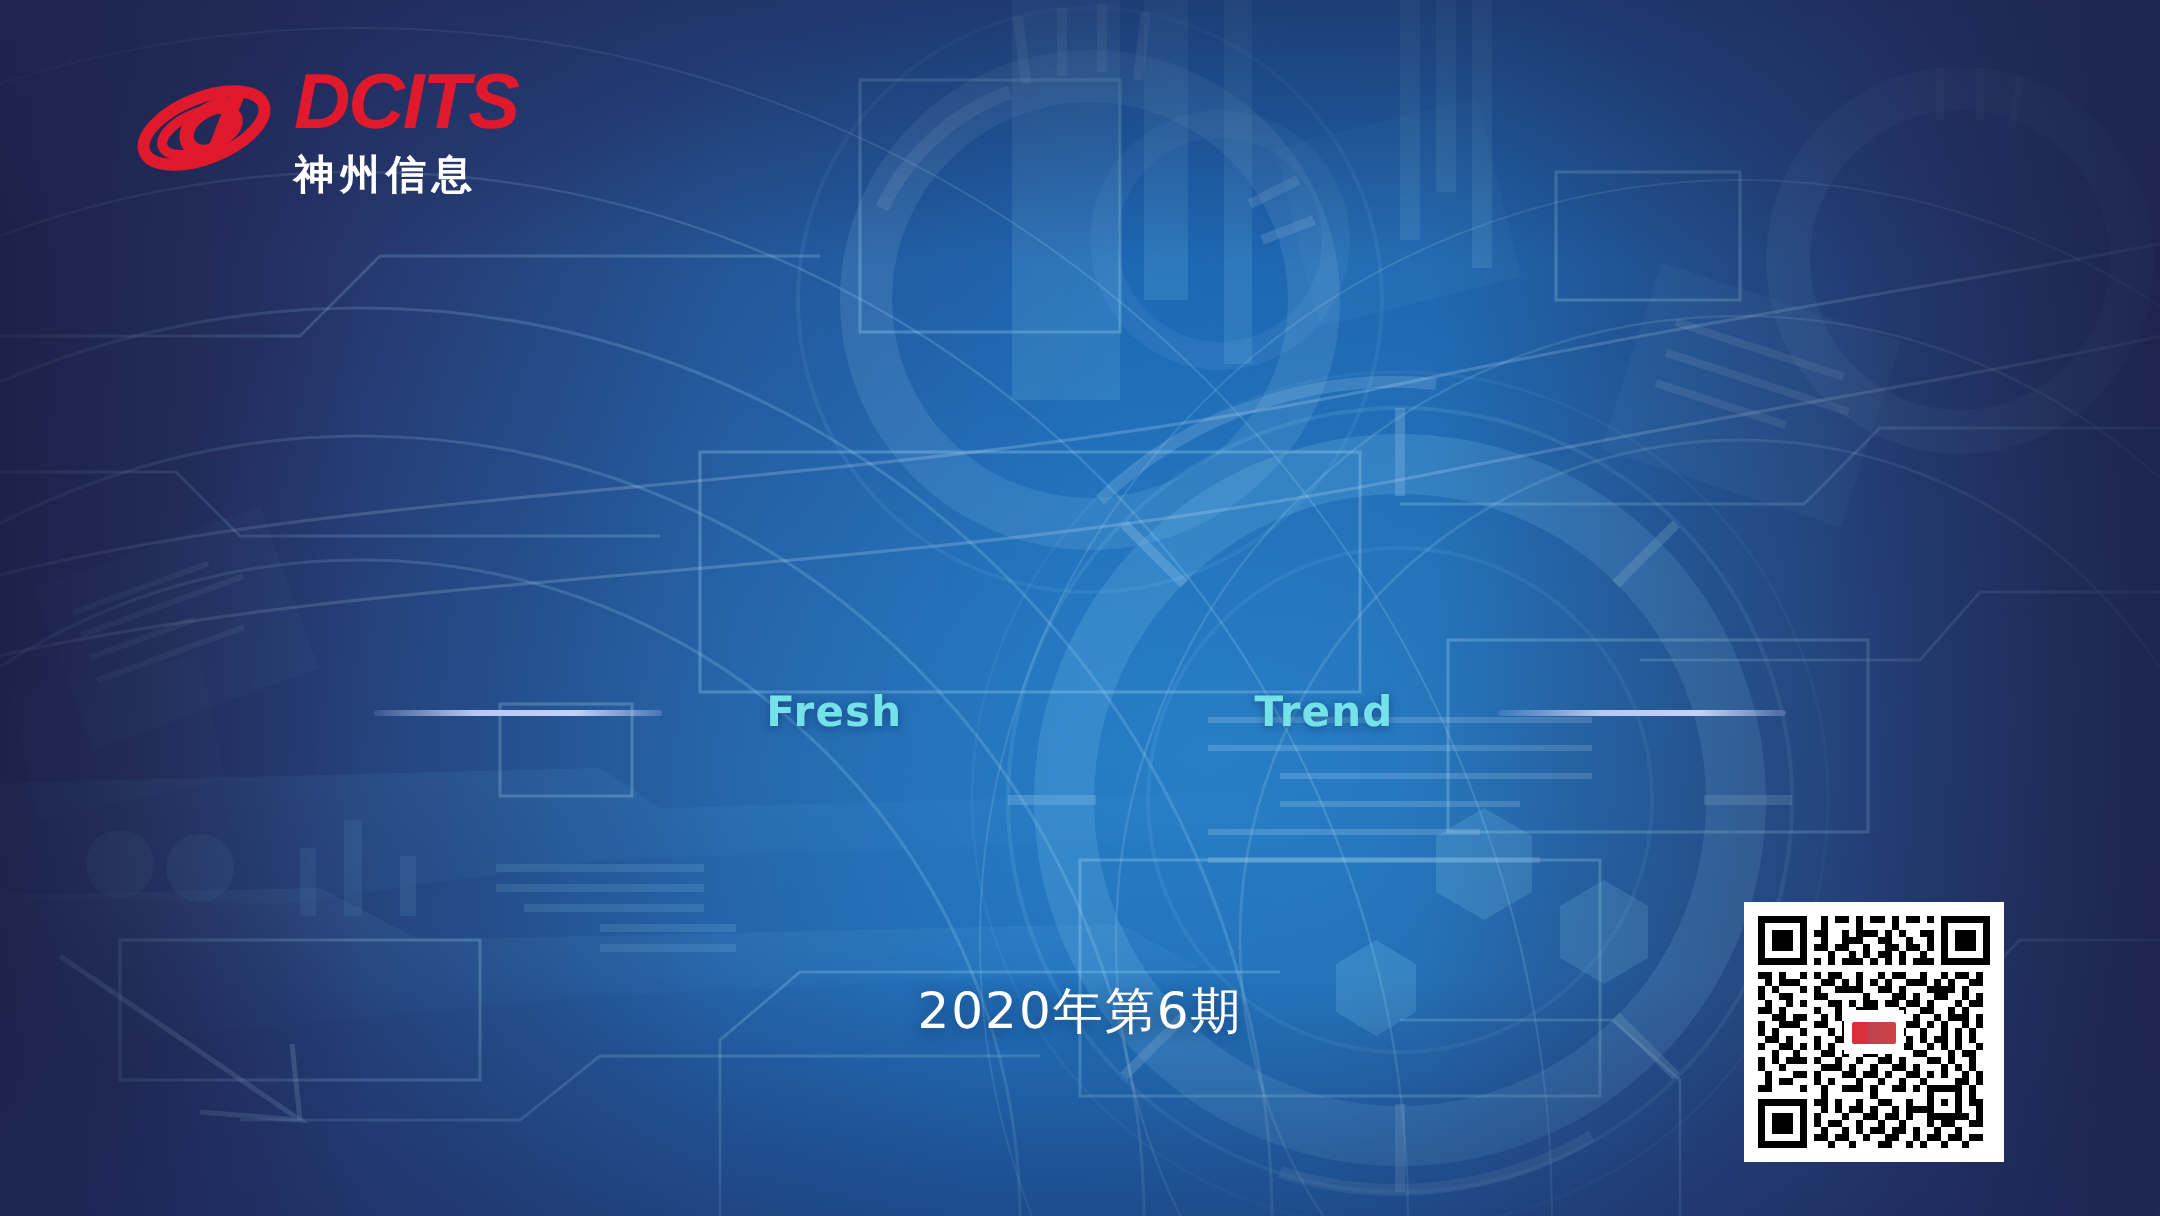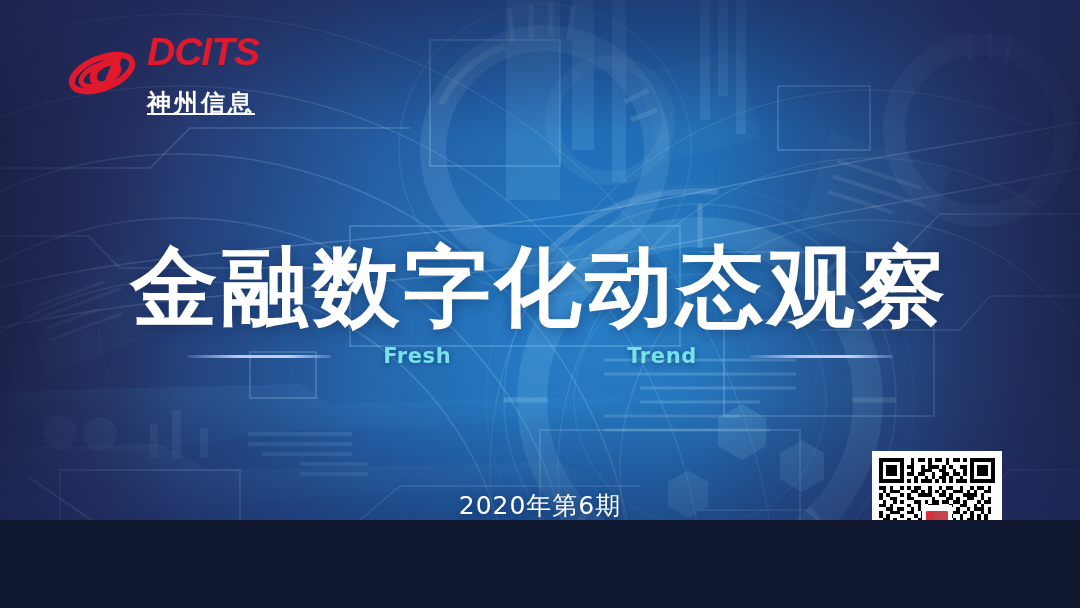--- a/index.html
+++ b/index.html
@@ -1,19 +1,19 @@
 <!DOCTYPE html>
 <html><head>
 <meta charset="utf-8">
 <style>
   html,body{margin:0;padding:0;background:#10182f;}
   *{box-sizing:border-box;}
   .stage{
     position:relative;
-    width:1080px;height:520px;
+    width:1080px;height:608px;
     overflow:hidden;
     font-family:"Liberation Sans","DejaVu Sans",sans-serif;
     background:
       radial-gradient(ellipse 780px 520px at 56% 62%, rgba(50,150,220,.55) 0%, rgba(40,120,200,.22) 48%, rgba(0,0,0,0) 72%),
       linear-gradient(100deg,#2b3366 0%, #2a3a73 14%, #24508f 32%, #1a63ae 50%, #1d62a8 64%, #27437e 82%, #2a3166 100%);
   }
 
   
   .bg{position:absolute;inset:0;pointer-events:none;}
   .bg svg{position:absolute;inset:0;width:1080px;height:608px;display:block;}
@@ -42,24 +42,23 @@
     display:flex;align-items:center;gap:9px;
   }
   .logo-mark{width:72px;height:64px;flex:0 0 auto;}
   .logo-text{display:flex;flex-direction:column;line-height:1;padding-top:2px;}
   .logo-en{
     font-size:39px;font-weight:bold;font-style:italic;
     color:#e1192c;letter-spacing:-1px;
     font-family:"Liberation Sans","DejaVu Sans",sans-serif;
   }
   .logo-cn{
-    font-size:24px;font-weight:bold;color:#ffffff;
-    letter-spacing:3px;margin-top:20px;
+    font-size:20px;font-weight:bold;color:#ffffff;
+    letter-spacing:3px;margin-top:6px;
     font-family:"DejaVu Sans","Liberation Sans",sans-serif;
-    text-decoration:underline;
   }
 
   
   .title{
     position:absolute;left:0;top:186px;width:1080px;
     text-align:center;
     font-family:"DejaVu Sans","Liberation Sans",sans-serif;
     font-size:87px;font-weight:bold;color:#ffffff;
     letter-spacing:4px;
     line-height:1;
@@ -321,21 +320,20 @@
         <path d="M47 16 C33 19, 22 28, 24 39 C26 48, 40 50, 50 43 L45 37 C38 42, 32 41, 31 37 C30 31, 38 25, 50 23 Z" fill="#e1192c"></path>
         <path d="M49 14 L58 12 L44 46 L36 47 Z" fill="#e1192c"></path>
       </svg>
     </span>
     <span class="logo-text">
       <span class="logo-en">DCITS</span>
       <span class="logo-cn">神州信息</span>
     </span>
   </div>
 
-  <h1 class="title">金融数字化动态观察</h1>
 
   <div class="tagline">
     <span class="tag-rule left"></span>
     <span class="tag-words">
       <span class="tag-word">Fresh</span>
       <span class="tag-gap"></span>
       <span class="tag-gap"></span>
       <span class="tag-word">Trend</span>
     </span>
     <span class="tag-rule right"></span>

